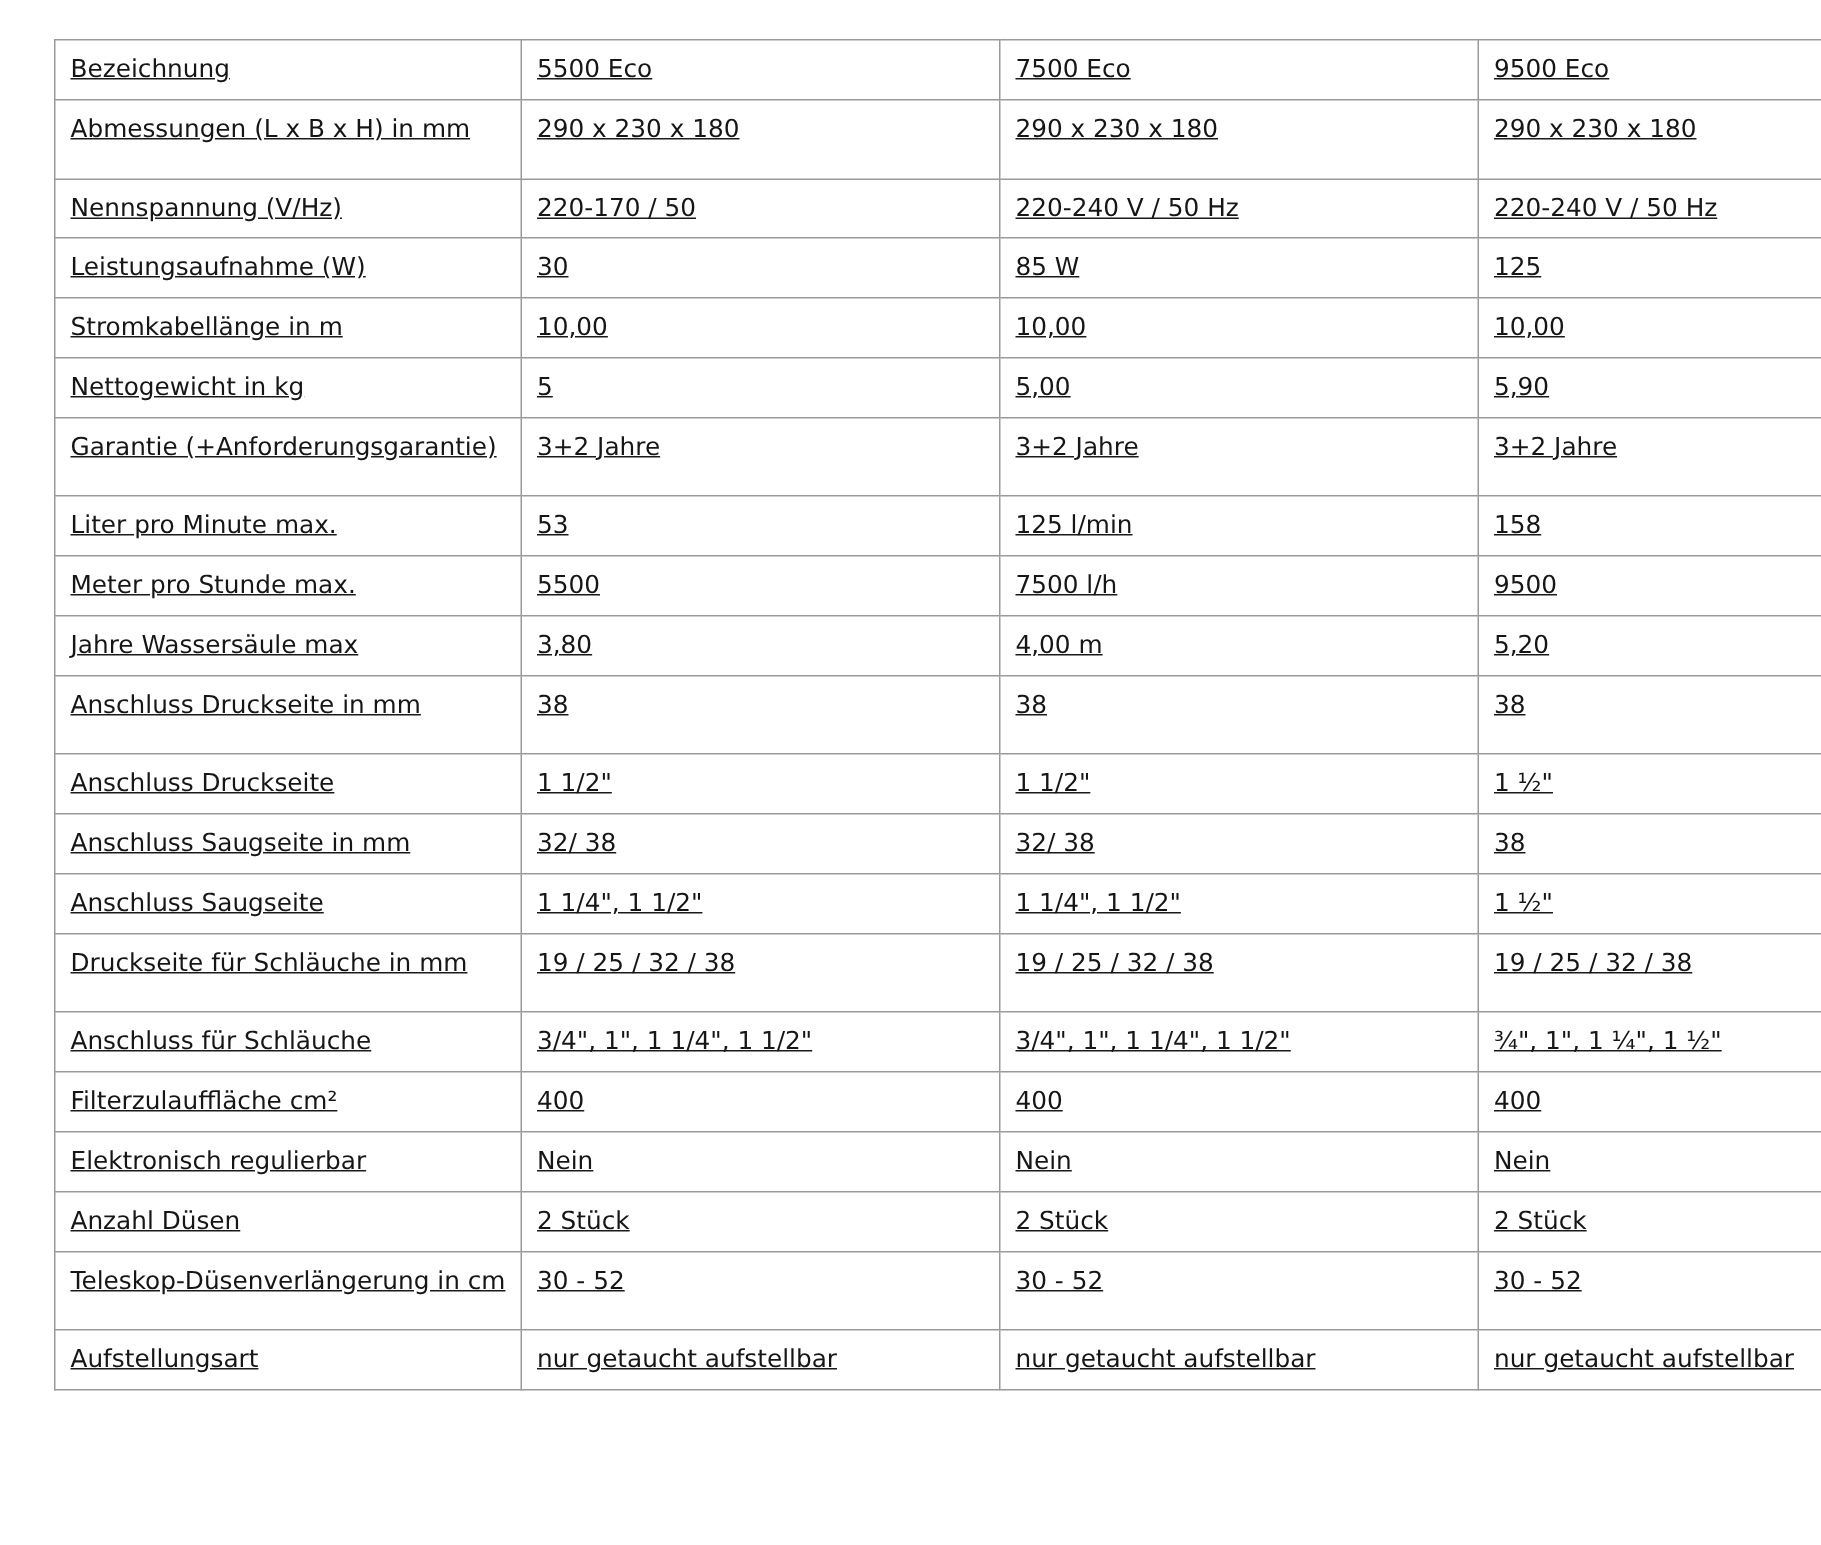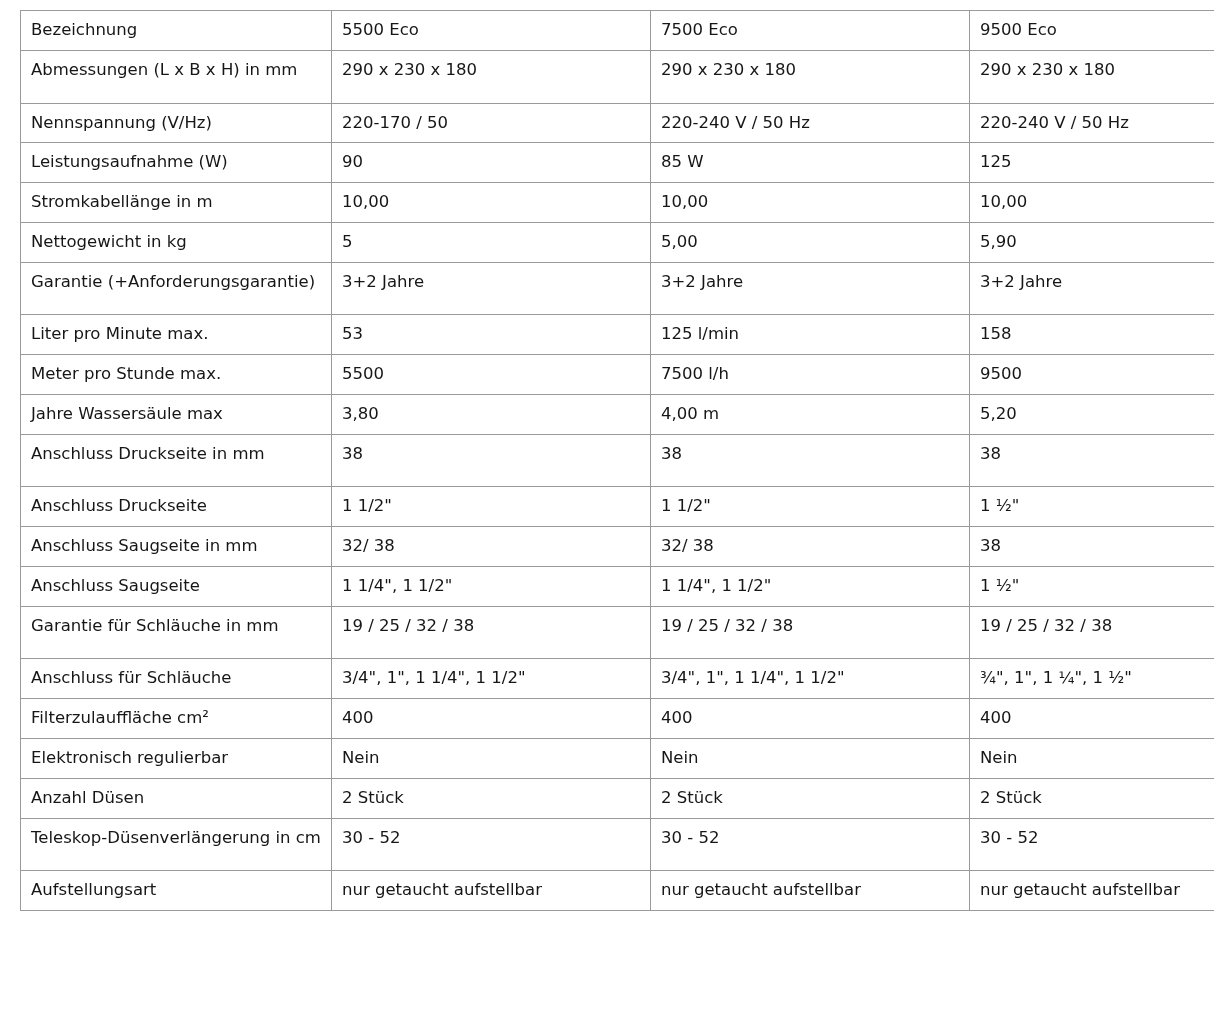--- a/index.html
+++ b/index.html
@@ -8,22 +8,23 @@
     background: #ffffff;
   }
   body {
     width: 1214px;
     height: 1030px;
     font-family: "DejaVu Sans", "Liberation Sans", sans-serif;
     color: #1a1a1a;
     overflow: hidden;
   }
   .spec-table-wrap {
-    padding: 0;
+    padding: 16px;
     margin: 0;
+    text-decoration: underline;
   }
   table.spec-table {
     border-collapse: collapse;
     width: 1194px;
     margin: 10px 0 0 20px;
     table-layout: fixed;
   }
   table.spec-table td {
     border: 1px solid #9a9a9a;
     padding: 8px 10px 9px 10px;
@@ -62,21 +63,21 @@
           <td class="val-cell">290 x 230 x 180</td>
         </tr>
         <tr>
           <td class="label-cell">Nennspannung (V/Hz)</td>
           <td class="val-cell">220-170 / 50</td>
           <td class="val-cell">220-240 V / 50 Hz</td>
           <td class="val-cell">220-240 V / 50 Hz</td>
         </tr>
         <tr>
           <td class="label-cell">Leistungsaufnahme (W)</td>
-          <td class="val-cell">90</td>
+          <td class="val-cell">30</td>
           <td class="val-cell">85 W</td>
           <td class="val-cell">125</td>
         </tr>
         <tr>
           <td class="label-cell">Stromkabellänge in m</td>
           <td class="val-cell">10,00</td>
           <td class="val-cell">10,00</td>
           <td class="val-cell">10,00</td>
         </tr>
         <tr>
@@ -127,21 +128,21 @@
           <td class="val-cell">32/ 38</td>
           <td class="val-cell">38</td>
         </tr>
         <tr>
           <td class="label-cell">Anschluss Saugseite</td>
           <td class="val-cell">1 1/4", 1 1/2"</td>
           <td class="val-cell">1 1/4", 1 1/2"</td>
           <td class="val-cell">1 ½"</td>
         </tr>
         <tr class="tall">
-          <td class="label-cell">Garantie für Schläuche in mm</td>
+          <td class="label-cell">Druckseite für Schläuche in mm</td>
           <td class="val-cell">19 / 25 / 32 / 38</td>
           <td class="val-cell">19 / 25 / 32 / 38</td>
           <td class="val-cell">19 / 25 / 32 / 38</td>
         </tr>
         <tr>
           <td class="label-cell">Anschluss für Schläuche</td>
           <td class="val-cell">3/4", 1", 1 1/4", 1 1/2"</td>
           <td class="val-cell">3/4", 1", 1 1/4", 1 1/2"</td>
           <td class="val-cell">¾", 1", 1 ¼", 1 ½"</td>
         </tr>

